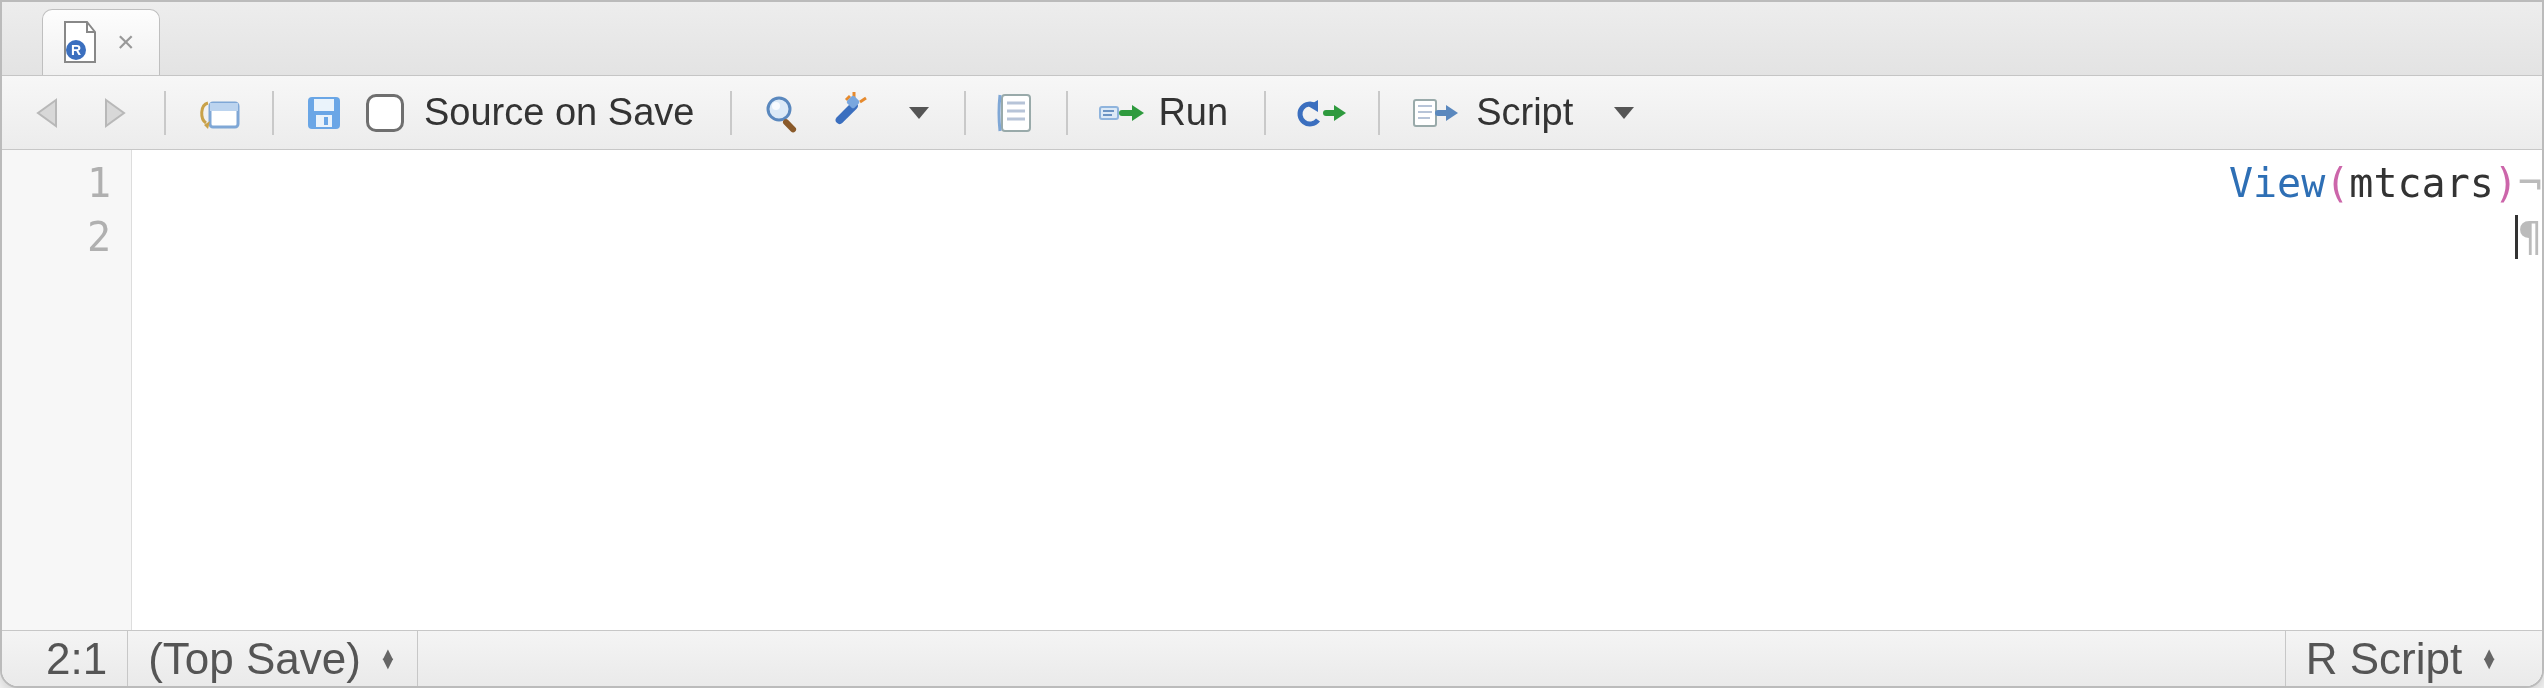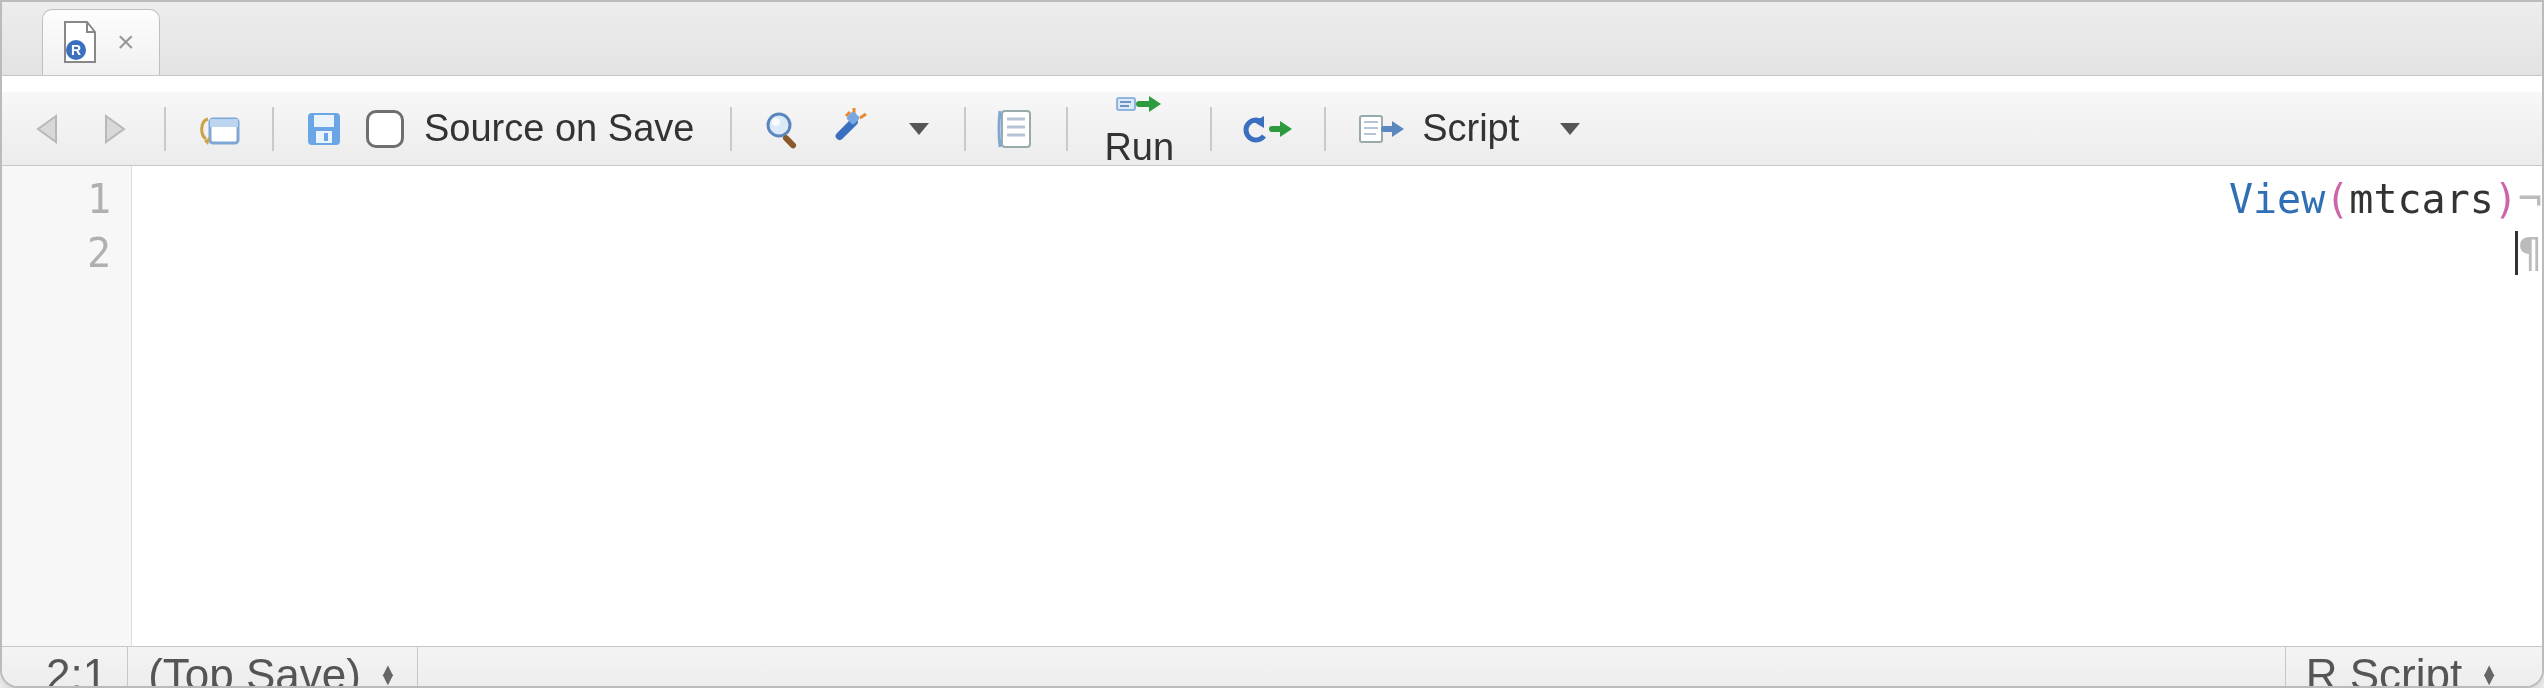--- a/index.html
+++ b/index.html
@@ -42,21 +42,20 @@
   .toolbar {
     height: 74px;
     background: linear-gradient(#f7f7f7,#ececec);
     border-bottom: 1px solid #c7c7c7;
     display: flex;
     align-items: center;
     padding: 0 20px;
     gap: 10px;
     font-size: 36px;
     color: #333;
-    margin-top: 16px;
   }
   .tb-sep {
     width: 2px; height: 44px;
     background: #c9c9c9;
     margin: 0 14px;
   }
   .tb-btn {
     display: inline-flex;
     align-items: center;
     justify-content: center;
@@ -204,21 +203,21 @@
     <span class="tb-btn">
       <svg width="40" height="44" viewBox="0 0 40 44">
         <rect x="6" y="4" width="28" height="36" rx="3" fill="#fff" stroke="#9aa" stroke-width="2"></rect>
         <line x1="11" y1="12" x2="29" y2="12" stroke="#b7c4d8" stroke-width="3"></line>
         <line x1="11" y1="20" x2="29" y2="20" stroke="#b7c4d8" stroke-width="3"></line>
         <line x1="11" y1="28" x2="29" y2="28" stroke="#b7c4d8" stroke-width="3"></line>
         <path d="M4 4 Q2 22 4 40" fill="none" stroke="#7fa7d6" stroke-width="3"></path>
       </svg>
     </span>
     <span class="tb-sep"></span>
-    <span class="tb-btn" style="gap:6px;flex-direction:column;">
+    <span class="tb-btn" style="gap:6px;">
       <span>
         <svg width="48" height="32" viewBox="0 0 48 32">
           <rect x="2" y="10" width="18" height="12" rx="2" fill="#dce9f6" stroke="#8fb4dd" stroke-width="2"></rect>
           <line x1="5" y1="14" x2="16" y2="14" stroke="#6b93c3" stroke-width="2"></line>
           <line x1="5" y1="18" x2="14" y2="18" stroke="#6b93c3" stroke-width="2"></line>
           <path d="M24 16 H38" stroke="#2e9a3e" stroke-width="6" stroke-linecap="round"></path>
           <path d="M34 8 L46 16 L34 24 Z" fill="#2e9a3e"></path>
         </svg>
       </span>
       <span class="tb-label">Run</span>

